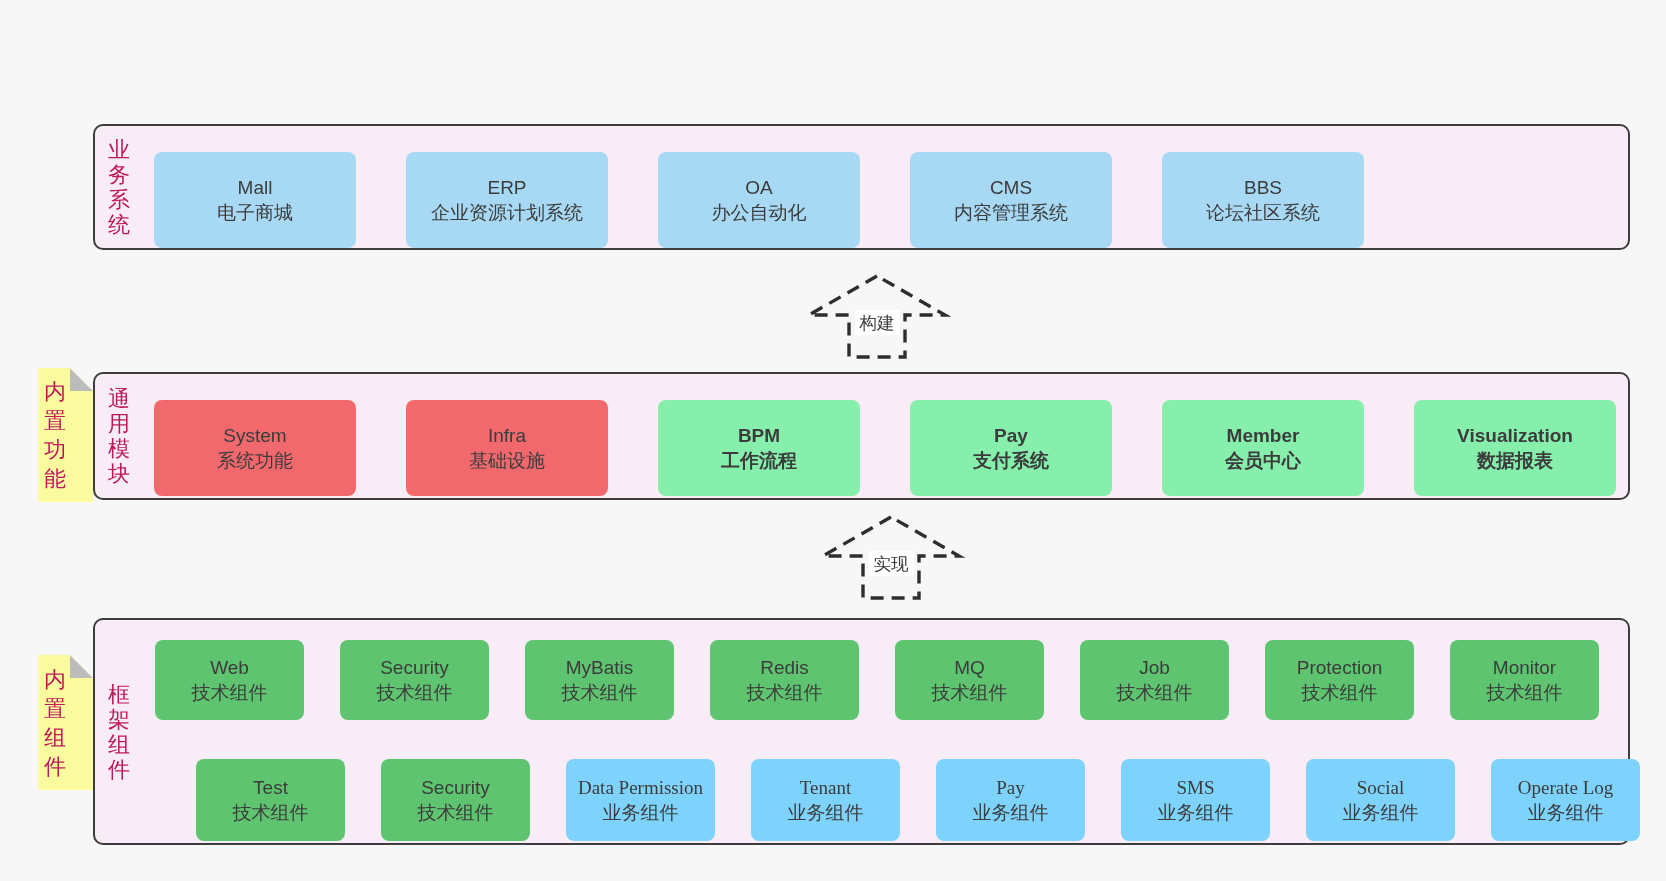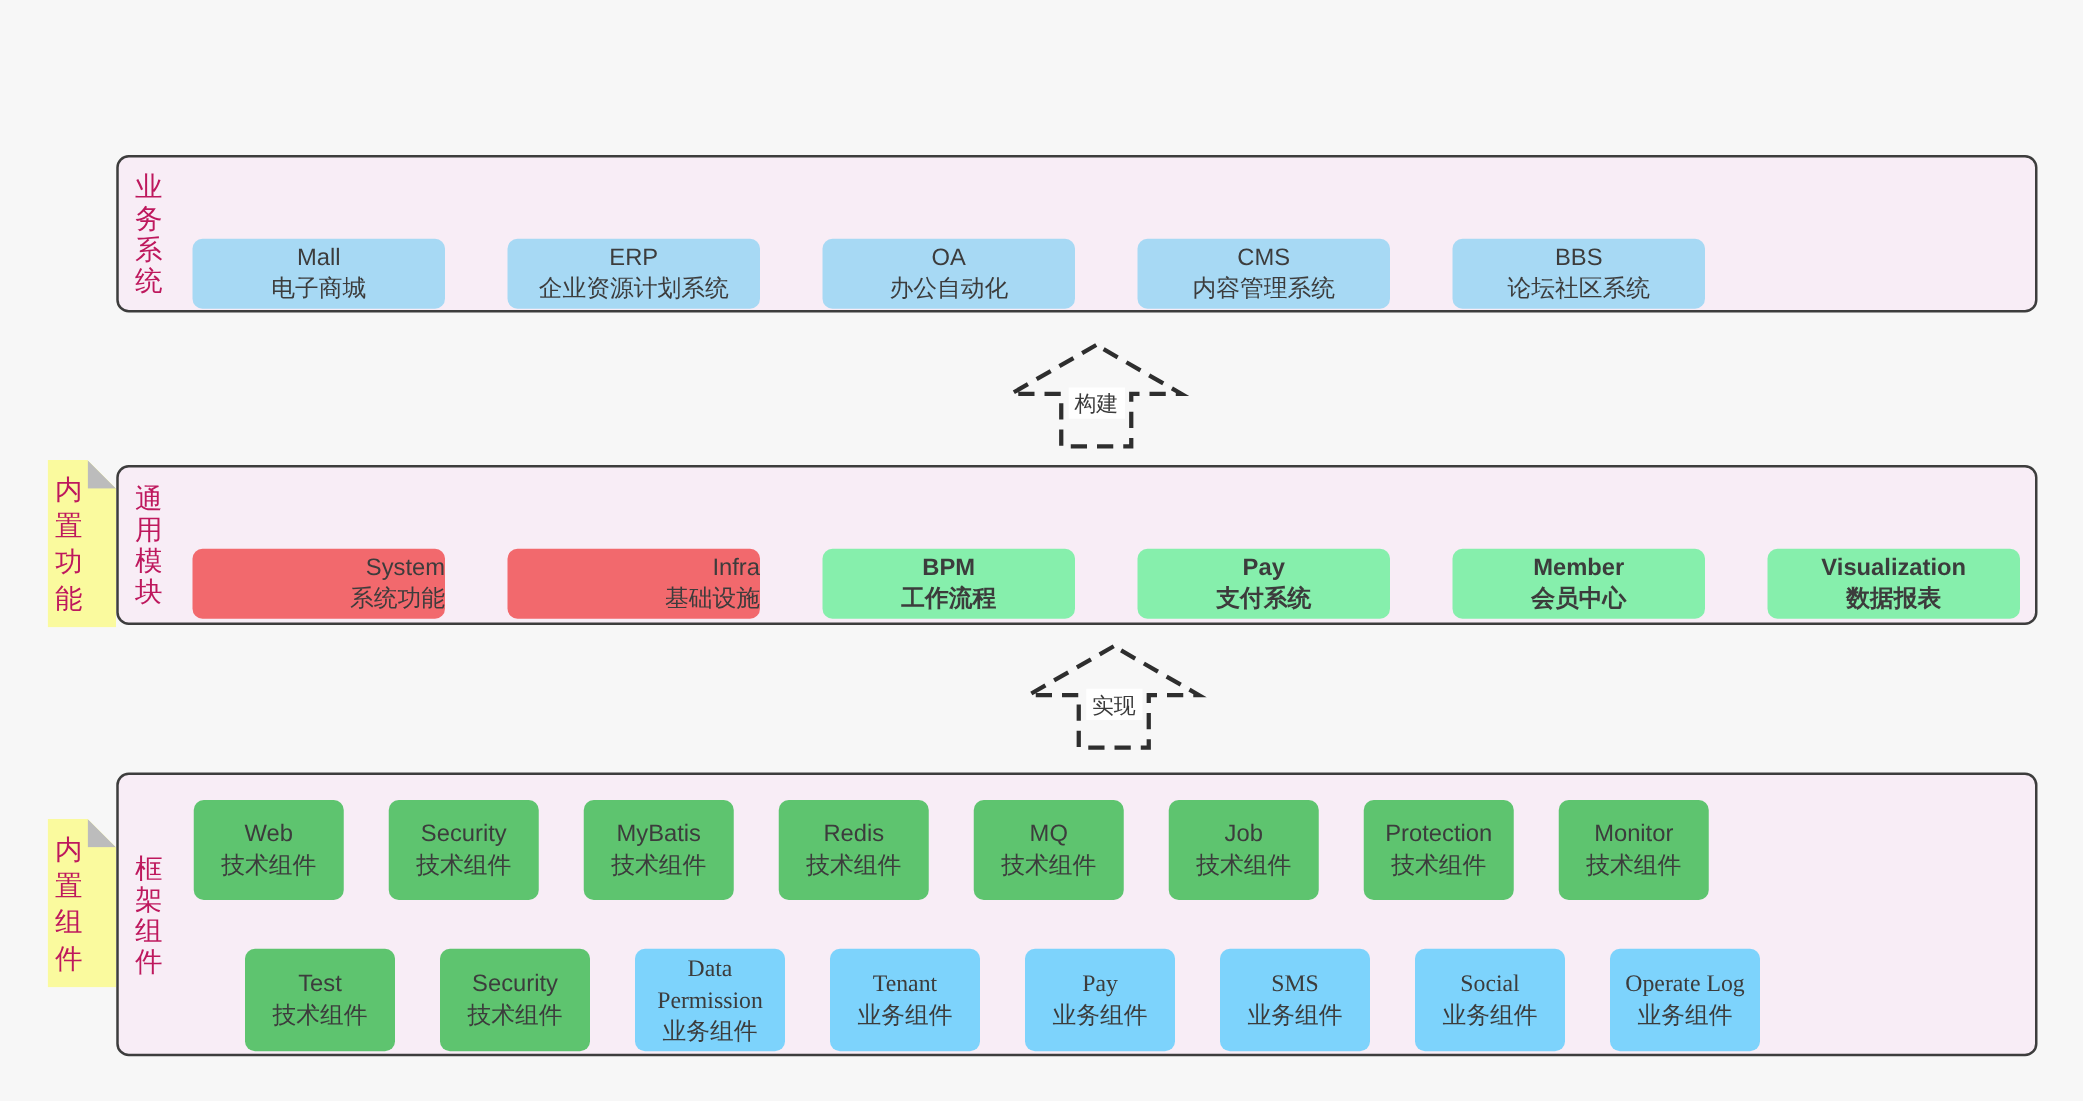--- a/index.html
+++ b/index.html
@@ -35,27 +35,27 @@
   .box-row{position:absolute;display:flex;}
   .row-big{left:59px;top:26px;gap:50px;}
   .row-s1{left:60px;top:20px;gap:36px;}
   .row-s2{left:60px;top:139px;gap:36px;margin-left:41px;}
 
   .box{
     box-sizing:border-box;border-radius:8px;
     display:flex;flex-direction:column;justify-content:center;align-items:center;
     text-align:center;
   }
-  .box-l{width:202px;height:56px;margin-top:39px;}
-  .box-s{width:120px;height:80px;}
+  .box-l{width:202px;height:96px;}
+  .box-s{width:149px;height:80px;}
   .row-s2 .box-s{height:82px;}
   .box-title,.box-sub{font-size:19px;line-height:25px;color:#3c3c3c;}
 
   .c-blue{background:#a7d9f4;}
-  .c-red{background:#f2696d;align-items:flex-end;}
+  .c-red{background:#f2696d;}
   .c-pink{background:#86efac;font-weight:bold;}
   .c-green{background:#5ec46f;}
   .c-lgreen{background:#7dd3fc;font-family:Liberation Serif, serif;}
 
   
   .note{
     position:absolute;left:38px;width:55px;background:#fafa9e;
     display:flex;align-items:center;justify-content:center;
     clip-path:polygon(0 0,calc(100% - 23px) 0,100% 23px,100% 100%,0 100%);
     z-index:3;

